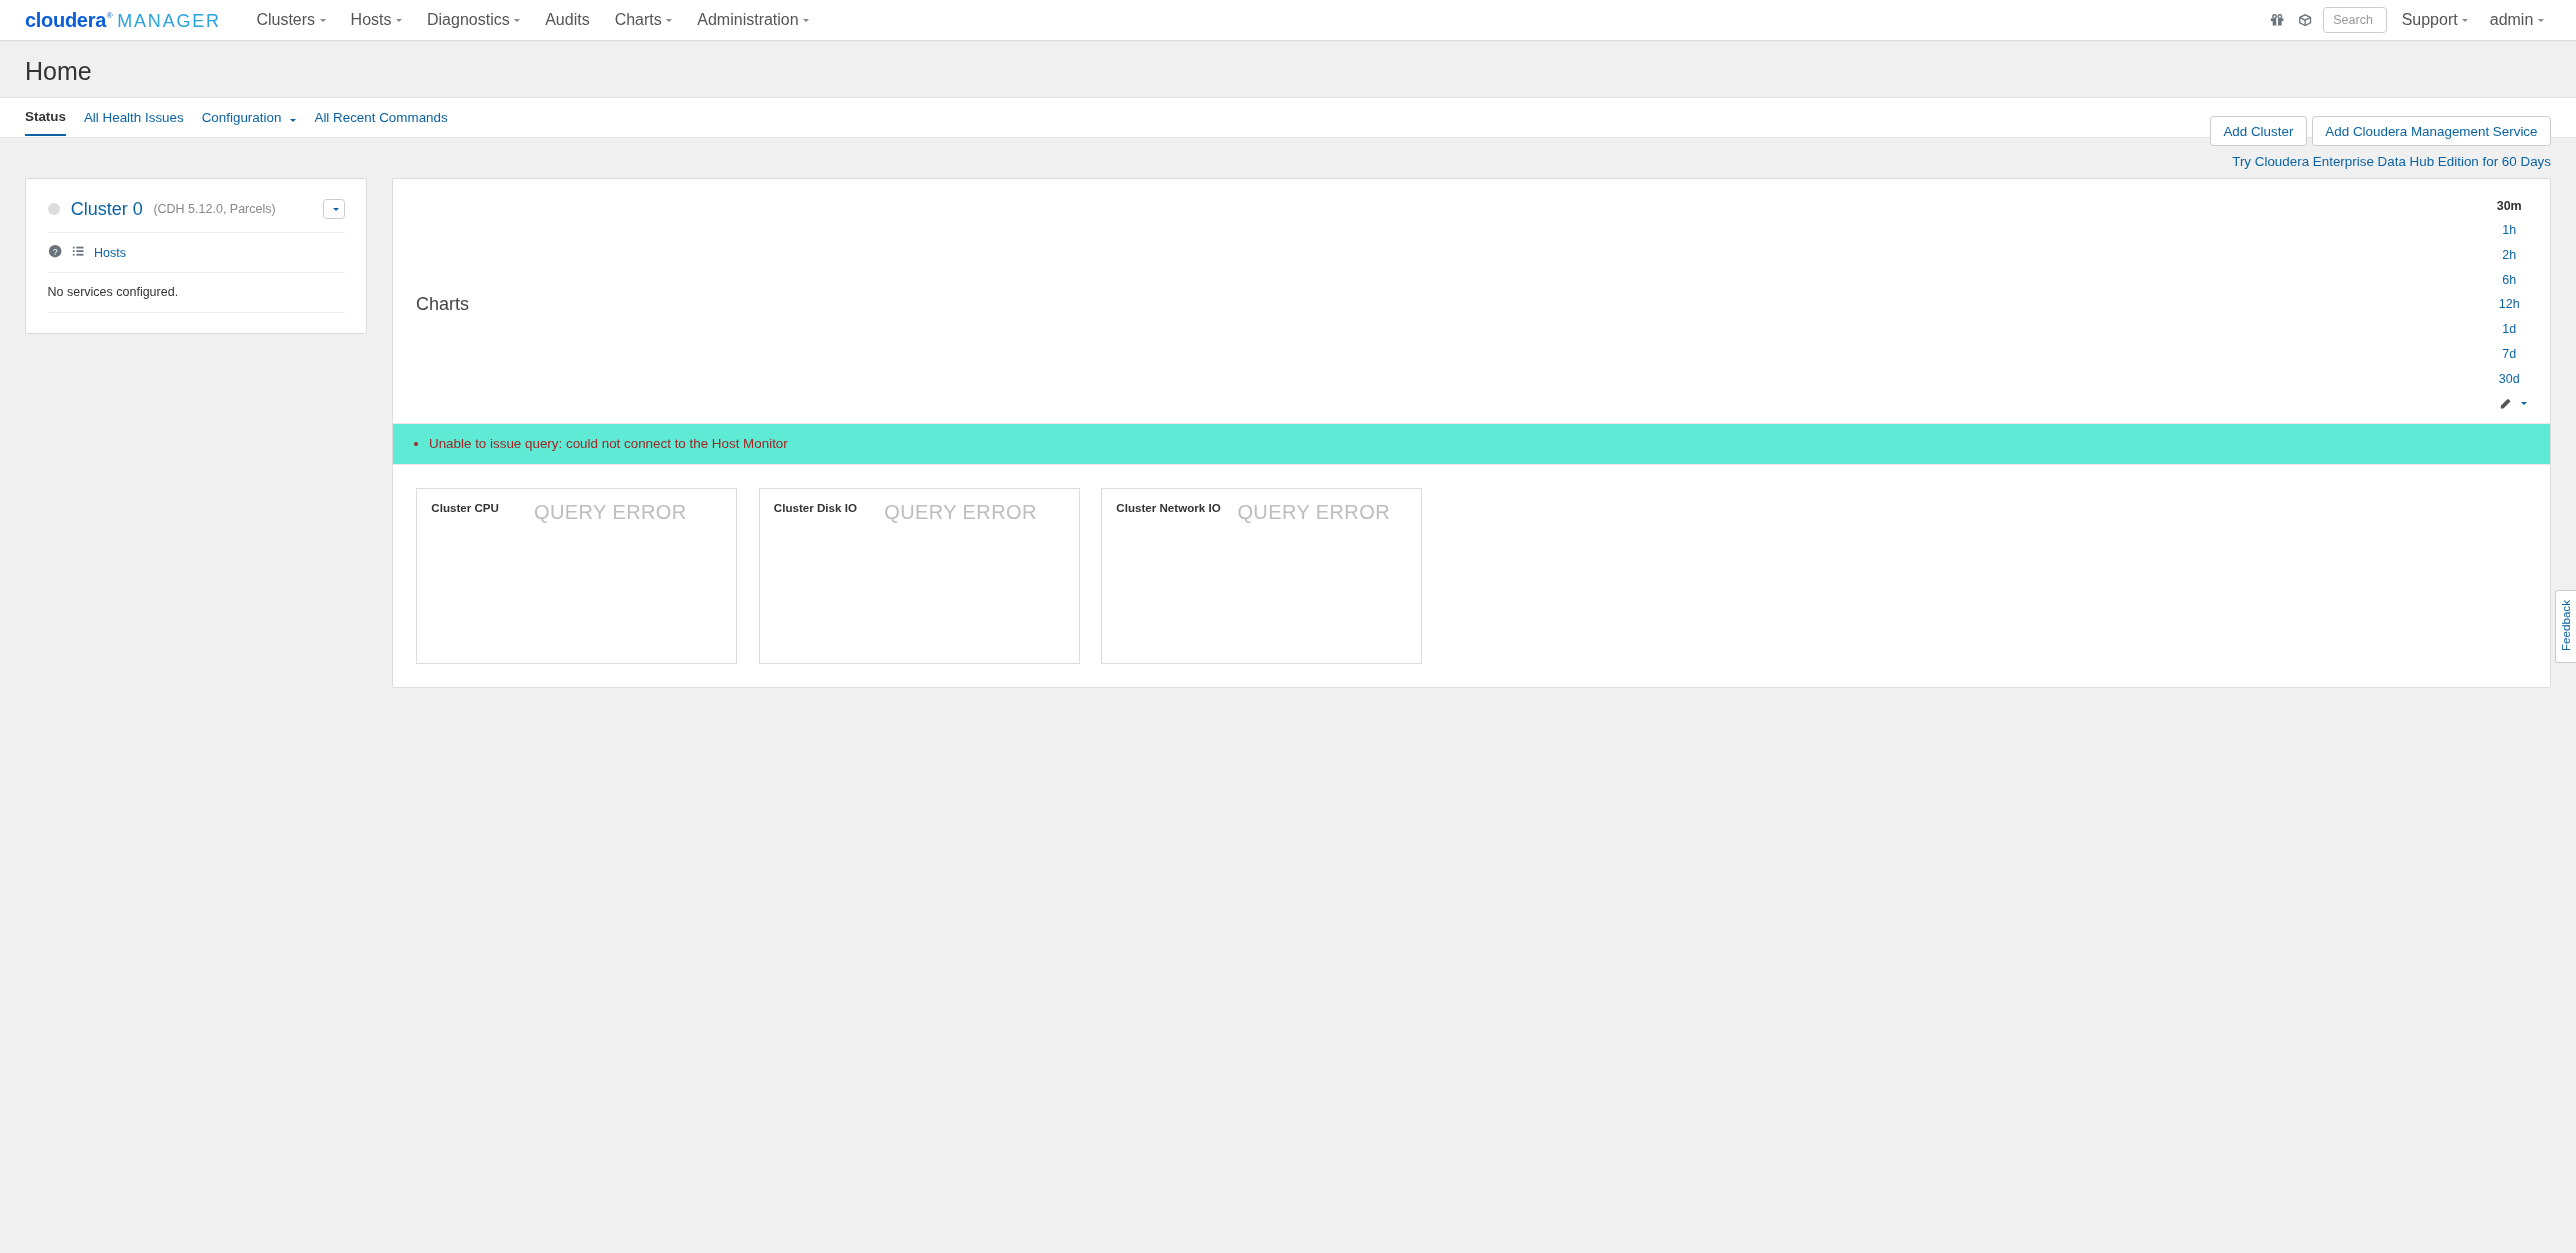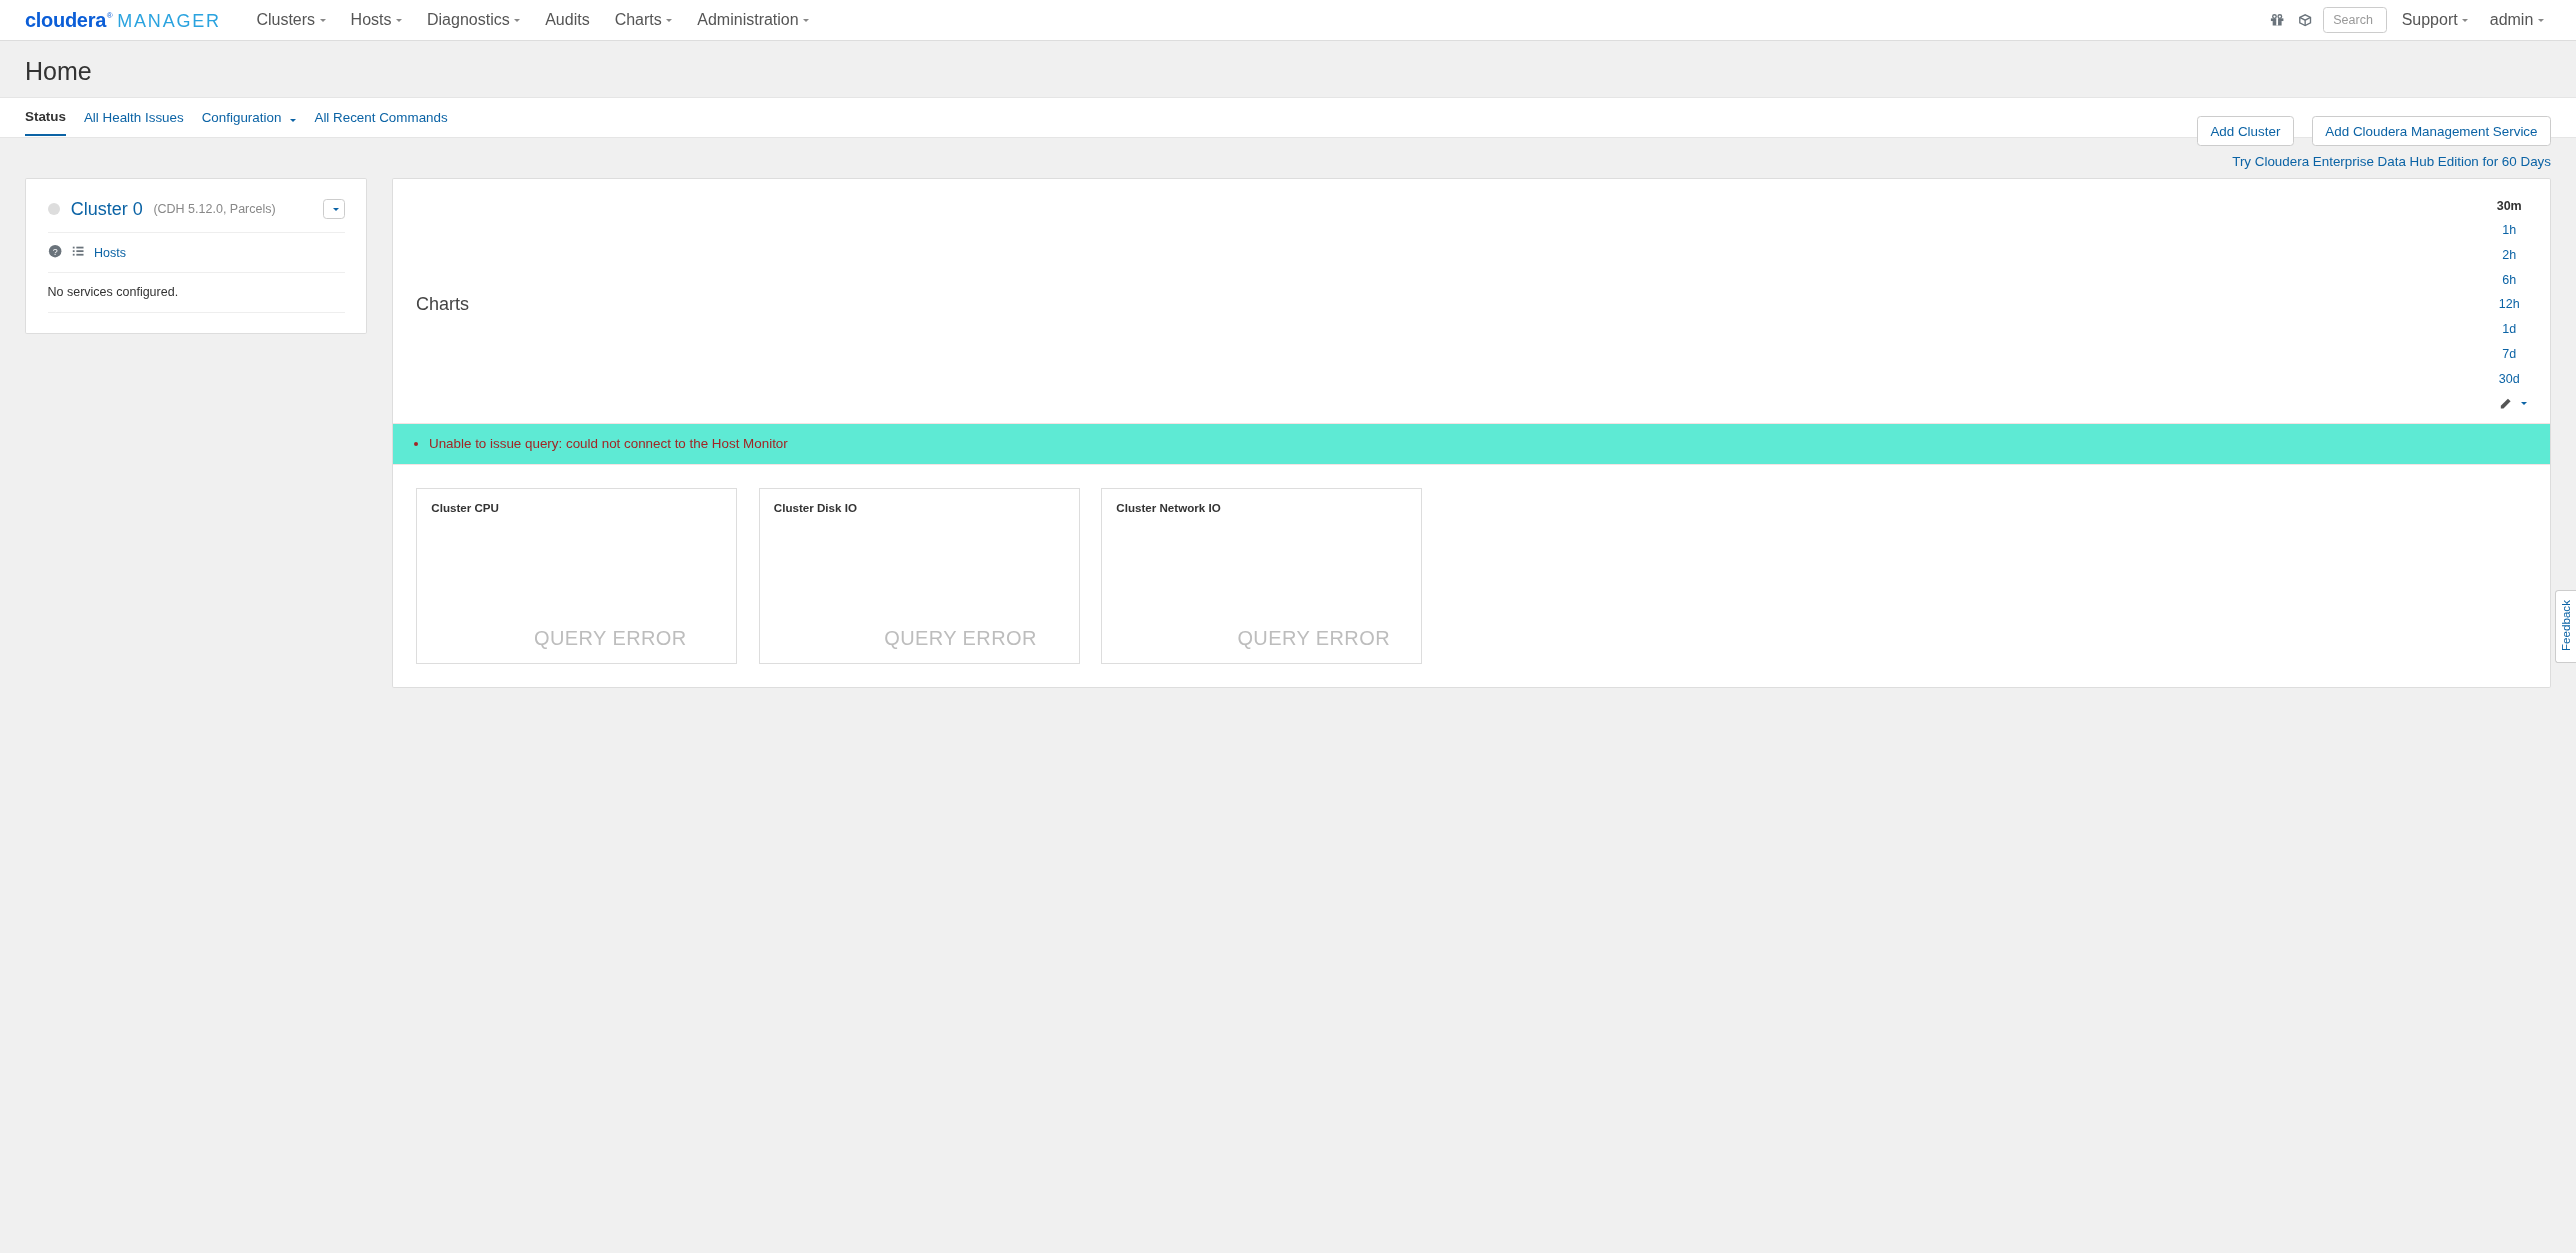--- a/index.html
+++ b/index.html
@@ -22,21 +22,21 @@
 
   
   .page-header { padding: 16px 25px 10.7px; }
   .page-header h1 { font-size: 25px; font-weight: 400; color: #333; }
 
   
   .tabs-row { background: #fff; border-top: 0.9px solid #e5e5e5; border-bottom: 0.9px solid #e5e5e5; display: flex; align-items: center; padding: 0 25px; height: 41px; }
   .tab { padding: 10.7px 0; margin-right: 18px; font-size: 13.4px; cursor: pointer; }
   .tab.active { font-weight: 600; color: #333; border-bottom: 2.7px solid #0b63a5; }
   .tab.link { color: #0b63a5; }
-  .tabs-right { margin-left: auto; display: flex; gap: 18px; margin-top: 28px; }
+  .tabs-right { margin-left: auto; display: flex; gap: 5px; margin-top: 28px; }
   .btn-outline { background: #fff; border: 0.9px solid #ccc; border-radius: 3.6px; padding: 6.3px 12.5px; color: #0b63a5; font-size: 13.4px; cursor: pointer; }
 
   
   .body-wrap { padding: 0 25px 25px; }
   .promo-link { text-align: right; padding: 16px 0 9px; }
   .promo-link a { color: #0b63a5; font-size: 13.4px; cursor: pointer; }
 
   .columns { display: flex; gap: 25px; align-items: flex-start; }
   .left-col { width: 342px; flex-shrink: 0; }
   .right-col { flex: 1; }
@@ -61,21 +61,21 @@
   .tr.active { color: #333; font-weight: 700; }
   .pencil-btn { display: flex; align-items: center; gap: 3.6px; cursor: pointer; margin-left: 7.2px; color: #555; }
 
   .alert-error { background: #5eead4; border-top: 0.9px solid #f5e3e3; border-bottom: 0.9px solid #f5e3e3; padding: 12.5px 23px 12.5px 36px; }
   .alert-error ul { list-style: disc; color: #a12626; }
   .alert-error li { color: #a12626; font-size: 13.4px; }
 
   .chart-grid { display: flex; flex-wrap: wrap; gap: 21.5px; padding: 23px 23px 0; }
   .chart-tile { width: 321px; height: 176px; border: 0.9px solid #ddd; padding: 12.5px 14.3px; display: flex; flex-direction: row; }
   .chart-tile .title { font-weight: 700; font-size: 11.6px; color: #333; }
-  .chart-tile .body { flex: 1; display: flex; align-items: flex-end; justify-content: center; }
+  .chart-tile .body { flex: 1; display: flex; align-items: flex-start; justify-content: center; }
   .chart-tile .err { color: #bdbdbd; font-size: 20px; font-weight: 400; letter-spacing: 0.4px; }
 
   
   .feedback-tab { position: fixed; right: 0; top: 50%; transform: translateY(-50%); background: #fff; border: 0.9px solid #ccc; border-right: none; border-radius: 3.6px 0 0 3.6px; padding: 9px 3.6px; cursor: pointer; }
   .feedback-tab span { writing-mode: vertical-rl; transform: rotate(180deg); color: #0b63a5; font-size: 11.6px; }
 
   .ico { width: 14.3px; height: 14.3px; display: inline-block; }
 </style>
 </head>
 <body>

